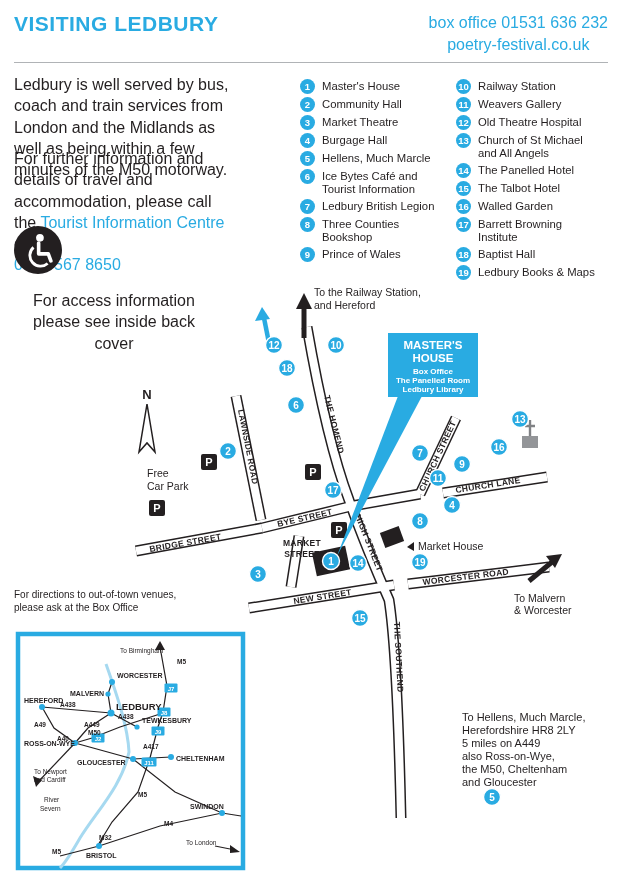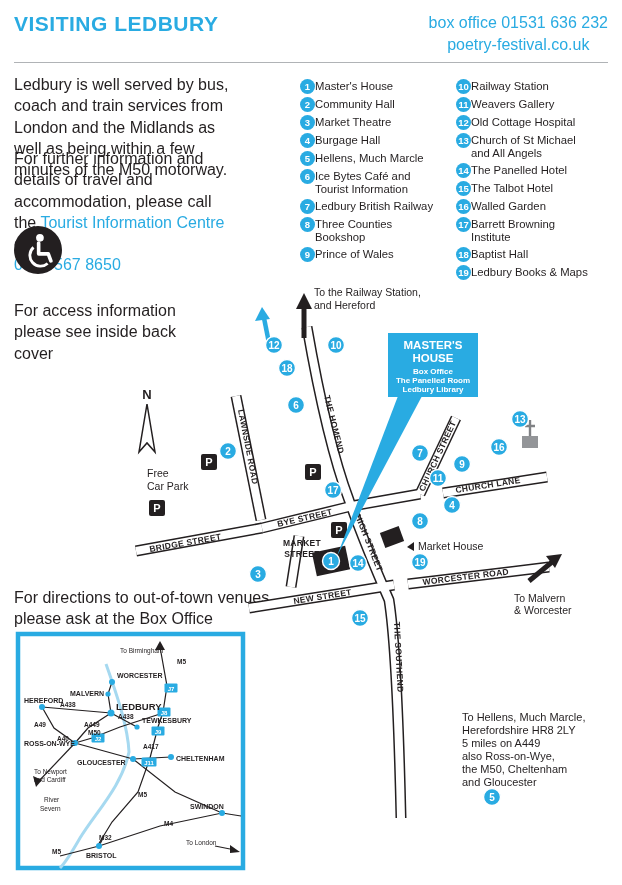--- a/index.html
+++ b/index.html
@@ -12,21 +12,21 @@
   .para{left:14px;width:222px;font-size:16px;line-height:1.33;}
   .cyan{color:#29abe2;font-weight:normal;text-align:right;}
   .access-icon{left:14px;top:226px;width:48px;height:48px;border-radius:50%;background:#231f20;
                display:flex;align-items:center;justify-content:center;}
   .legend-col{top:79px;display:flex;flex-direction:column;}
   .legend-col.c1{left:300px;width:154px;}
   .legend-col.c2{left:456px;width:162px;}
   .legend-item{display:flex;align-items:flex-start;margin-bottom:3px;}
   .legend-num{flex:0 0 15px;width:15px;height:15px;border-radius:50%;background:#29abe2;color:#fff;
               font-size:9.5px;font-weight:bold;display:flex;align-items:center;justify-content:center;}
-  .legend-label{font-size:11.3px;line-height:1.15;padding-top:1px;white-space:pre-line;}
+  .legend-label{margin-left:7px;font-size:11.3px;line-height:1.15;padding-top:1px;white-space:pre-line;}
   svg text{font-family:"Liberation Sans", sans-serif;}
   .street{font-size:8.5px;font-weight:bold;fill:#231f20;letter-spacing:.3px;}
   .map-note{font-size:10.5px;fill:#231f20;}
   .marker circle{fill:#29abe2;stroke:#ffffff;stroke-width:1.4;}
   .marker text{fill:#ffffff;font-size:10px;font-weight:bold;text-anchor:middle;}
   .p-icon rect{fill:#231f20;}
   .p-icon text{fill:#ffffff;font-size:11px;font-weight:bold;text-anchor:middle;}
   .callout-title{fill:#ffffff;font-size:11.5px;font-weight:bold;text-anchor:middle;}
   .callout-sub{fill:#ffffff;font-size:8px;font-weight:bold;text-anchor:middle;}
   .inset-city{font-size:7px;font-weight:bold;fill:#231f20;}
@@ -54,21 +54,21 @@
     <span class="cyan">0844 567 8650</span>
   </div>
 
   <div class="abs access-icon">
     <svg viewBox="-12 -14 24 28" width="32" height="36">
       <circle cx="1.5" cy="-9.5" r="3" fill="#fff"></circle>
       <path d="M 0.5,-5.5 L 0.5,3 L 8,3 L 10,8.5" stroke="#fff" stroke-width="2.8" fill="none" stroke-linecap="round" stroke-linejoin="round"></path>
       <path d="M -3.5,-2 A 7.5 7.5 0 1 0 7.5,10.5" stroke="#fff" stroke-width="2.2" fill="none"></path>
     </svg>
   </div>
-  <div class="abs para" style="top:300px;width:200px;">For access information please see inside back cover</div>
+  <div class="abs para" style="top:290px;width:200px;text-align:center;">For access information please see inside back cover</div>
 
   <div class="abs legend-col c1">
     <div class="legend-item">
         <span class="legend-num">1</span>
         <span class="legend-label">Master's House</span>
       </div>
     <div class="legend-item">
         <span class="legend-num">2</span>
         <span class="legend-label">Community Hall</span>
       </div>
@@ -84,21 +84,21 @@
         <span class="legend-num">5</span>
         <span class="legend-label">Hellens, Much Marcle</span>
       </div>
     <div class="legend-item">
         <span class="legend-num">6</span>
         <span class="legend-label">Ice Bytes Café and
 Tourist Information</span>
       </div>
     <div class="legend-item">
         <span class="legend-num">7</span>
-        <span class="legend-label">Ledbury British Railway</span>
+        <span class="legend-label">Ledbury British Legion</span>
       </div>
     <div class="legend-item">
         <span class="legend-num">8</span>
         <span class="legend-label">Three Counties
 Bookshop</span>
       </div>
     <div class="legend-item">
         <span class="legend-num">9</span>
         <span class="legend-label">Prince of Wales</span>
       </div>
@@ -108,21 +108,21 @@
     <div class="legend-item">
         <span class="legend-num">10</span>
         <span class="legend-label">Railway Station</span>
       </div>
     <div class="legend-item">
         <span class="legend-num">11</span>
         <span class="legend-label">Weavers Gallery</span>
       </div>
     <div class="legend-item">
         <span class="legend-num">12</span>
-        <span class="legend-label">Old Cottage Hospital</span>
+        <span class="legend-label">Old Theatre Hospital</span>
       </div>
     <div class="legend-item">
         <span class="legend-num">13</span>
         <span class="legend-label">Church of St Michael
 and All Angels</span>
       </div>
     <div class="legend-item">
         <span class="legend-num">14</span>
         <span class="legend-label">The Panelled Hotel</span>
       </div>
@@ -142,21 +142,21 @@
     <div class="legend-item">
         <span class="legend-num">18</span>
         <span class="legend-label">Baptist Hall</span>
       </div>
     <div class="legend-item">
         <span class="legend-num">19</span>
         <span class="legend-label">Ledbury Books &amp; Maps</span>
       </div>
   </div>
 
-  <div class="abs" style="left:14px;top:588px;font-size:16px;line-height:1.3;">
+  <div class="abs" style="left:14px;top:588px;font-size:10px;line-height:1.3;">
     <div>For directions to out-of-town venues,</div>
     <div>please ask at the Box Office</div>
   </div>
 
   <svg class="abs" style="left:0;top:0;" width="622" height="885" viewBox="0 0 622 885">
 
     <g stroke="#231f20" stroke-width="11" fill="none" stroke-linejoin="round">
       <path d="M 307,327 C 318,390 332,455 349,500 C 362,537 376,570 389,600 C 396,645 399,730 401,818"></path>
       <path d="M 236,396 L 261,520"></path>
       <path d="M 136,551 L 262,528"></path>

